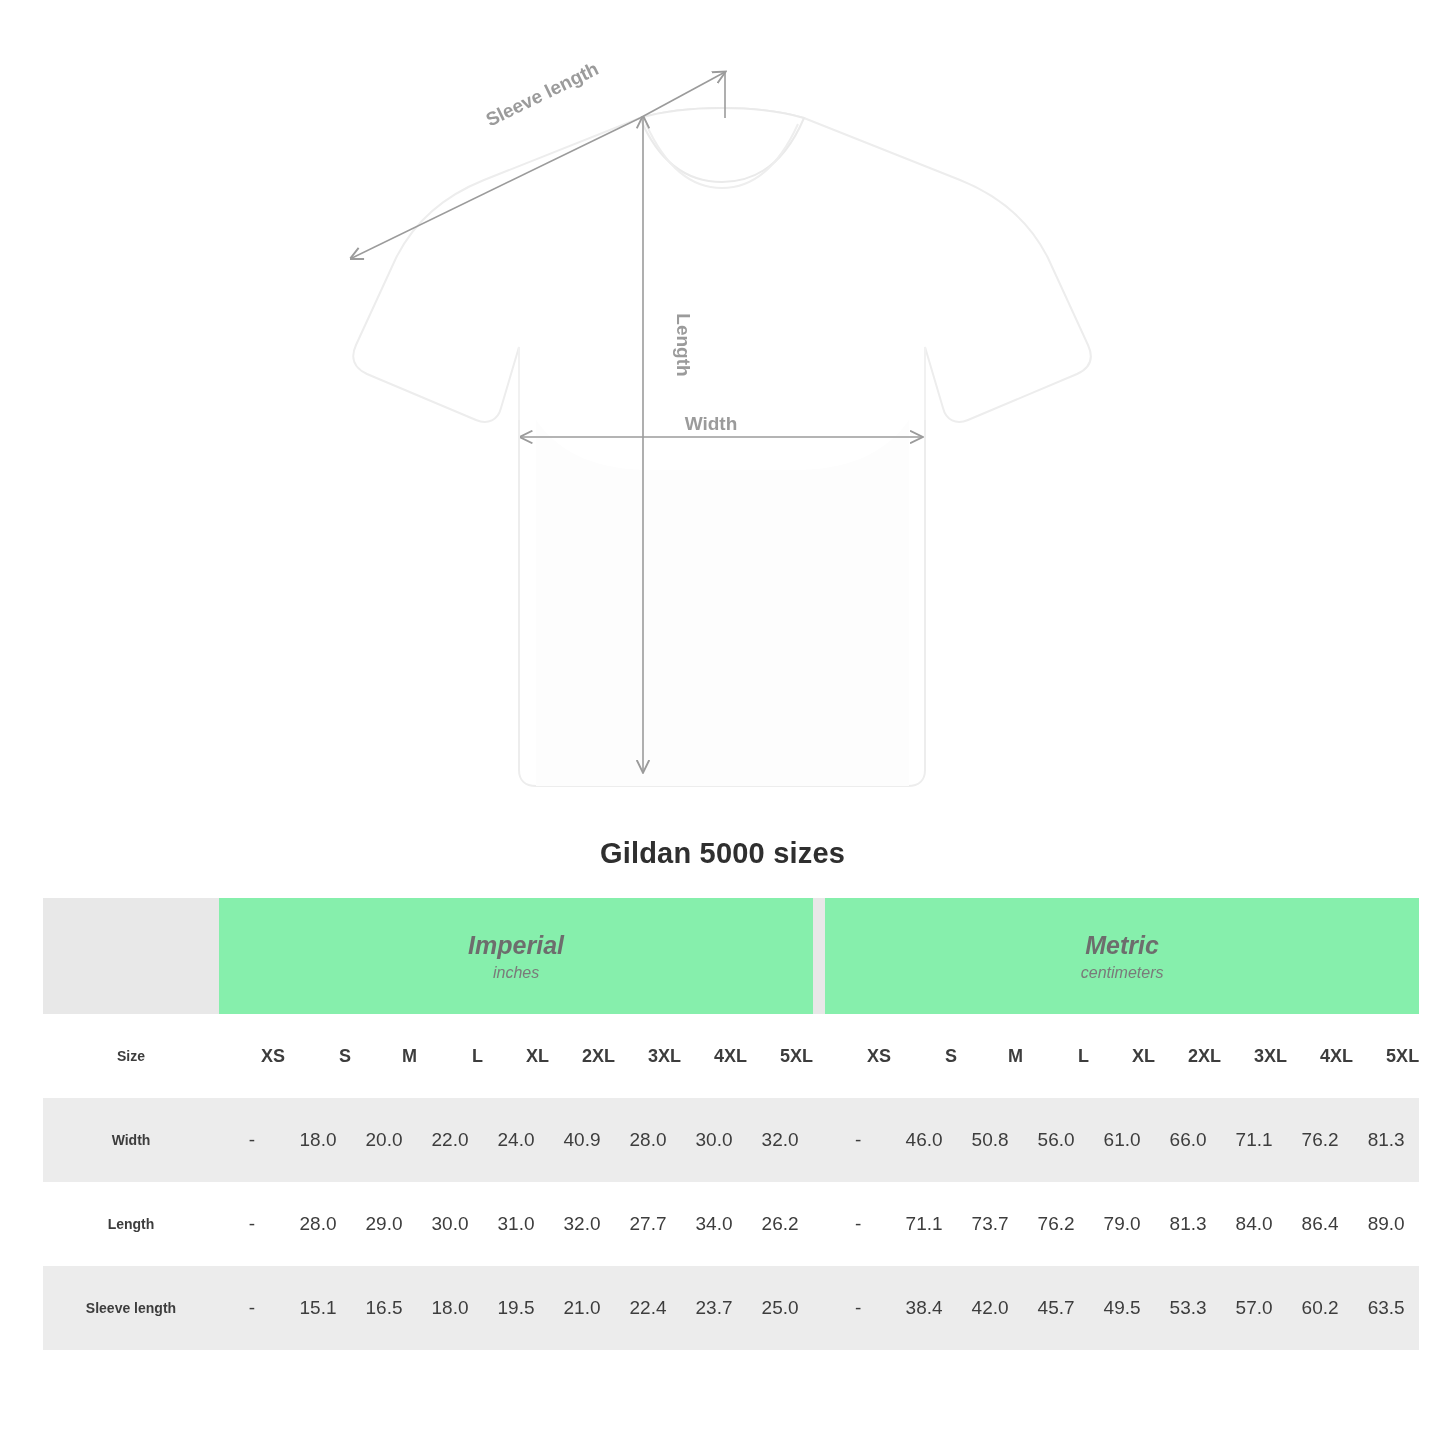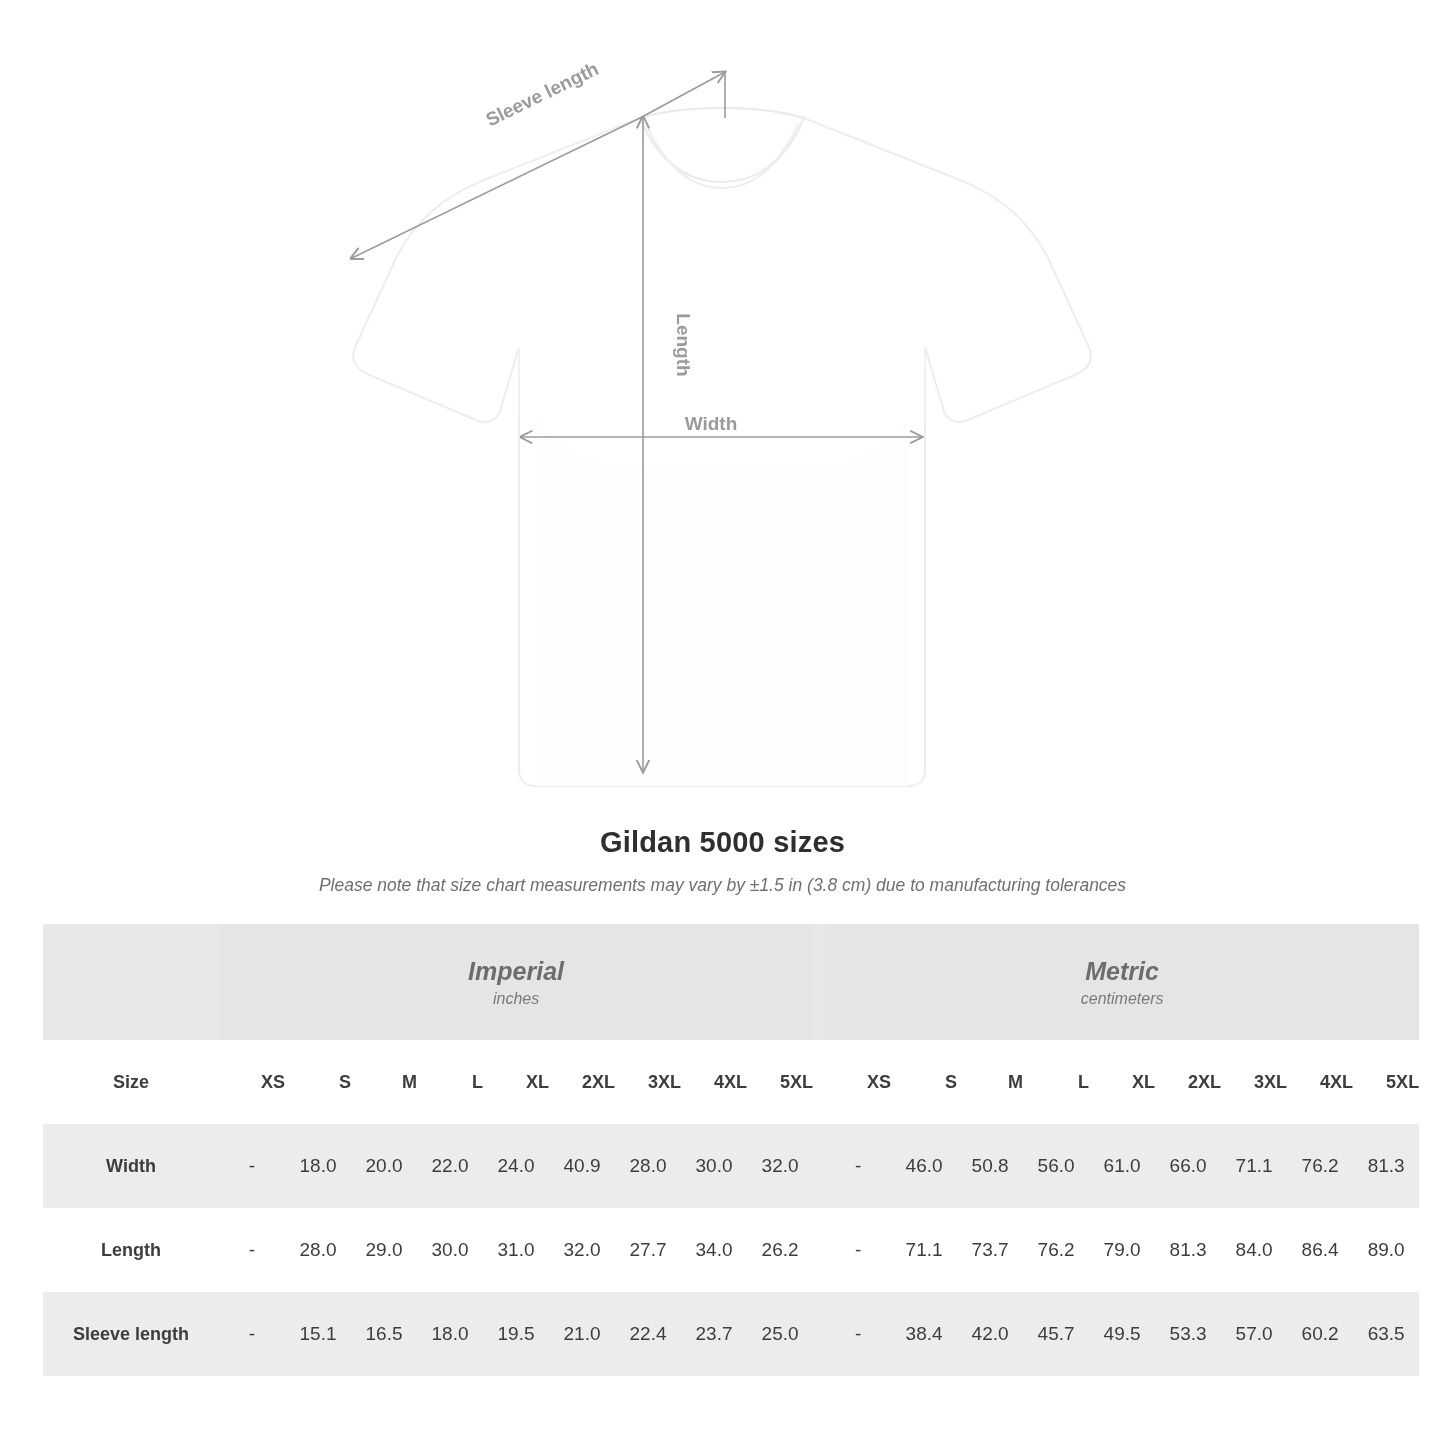--- a/index.html
+++ b/index.html
@@ -26,21 +26,21 @@
     width: 1445px;
     height: 820px;
   }
   .illustration svg {
     display: block;
   }
 
   
   .title-block {
     text-align: center;
-    margin-top: 6px;
+    margin-top: 17px;
   }
   .chart-title {
     font-size: 29px;
     font-weight: bold;
     color: #2f2f2f;
     letter-spacing: 0.2px;
   }
   .chart-note {
     margin-top: 16px;
     font-size: 17.5px;
@@ -56,21 +56,21 @@
   table.size-table {
     border-collapse: collapse;
     width: 100%;
     table-layout: fixed;
   }
   table.size-table td, table.size-table th {
     padding: 0;
     margin: 0;
   }
   .unit-head {
-    background: #e5e5e5;
+    background: #86efac;
     height: 116px;
     vertical-align: middle;
     text-align: center;
   }
   .unit-head .unit-name {
     font-size: 25px;
     font-style: italic;
     font-weight: bold;
     color: #6d6d6d;
   }
@@ -81,21 +81,21 @@
     margin-top: 4px;
   }
   .spacer-col {
     background: #e8e8e8;
   }
 
   .row-head {
     height: 84px;
     text-align: center;
     vertical-align: middle;
-    font-size: 18px;
+    font-size: 14px;
     font-weight: bold;
     color: #3d3d3d;
   }
   .col-head {
     height: 84px;
     text-align: right;
     vertical-align: middle;
     font-size: 18px;
     font-weight: bold;
     color: #3d3d3d;
@@ -178,21 +178,20 @@
       <g>
         <text x="545" y="100" transform="rotate(-26 545 100)" text-anchor="middle" font-family="Liberation Sans, sans-serif" font-size="19" font-weight="bold" fill="#9b9b9b">Sleeve length</text>
         <text x="677" y="345" transform="rotate(90 677 345)" text-anchor="middle" font-family="Liberation Sans, sans-serif" font-size="19" font-weight="bold" fill="#9b9b9b">Length</text>
         <text x="711" y="430" text-anchor="middle" font-family="Liberation Sans, sans-serif" font-size="19" font-weight="bold" fill="#9b9b9b">Width</text>
       </g>
     </svg>
   </div>
 
   <div class="title-block">
     <div class="chart-title">Gildan 5000 sizes</div>
-    <div class="chart-note">Please note that size chart measurements may vary by ±1.5 in (3.8 cm) due to manufacturing tolerances</div>
   </div>
 
   <div class="table-wrap">
     <table class="size-table">
       <colgroup>
         <col style="width:176px">
         <col style="width:66px">
           <col style="width:66px">
           <col style="width:66px">
           <col style="width:66px">

